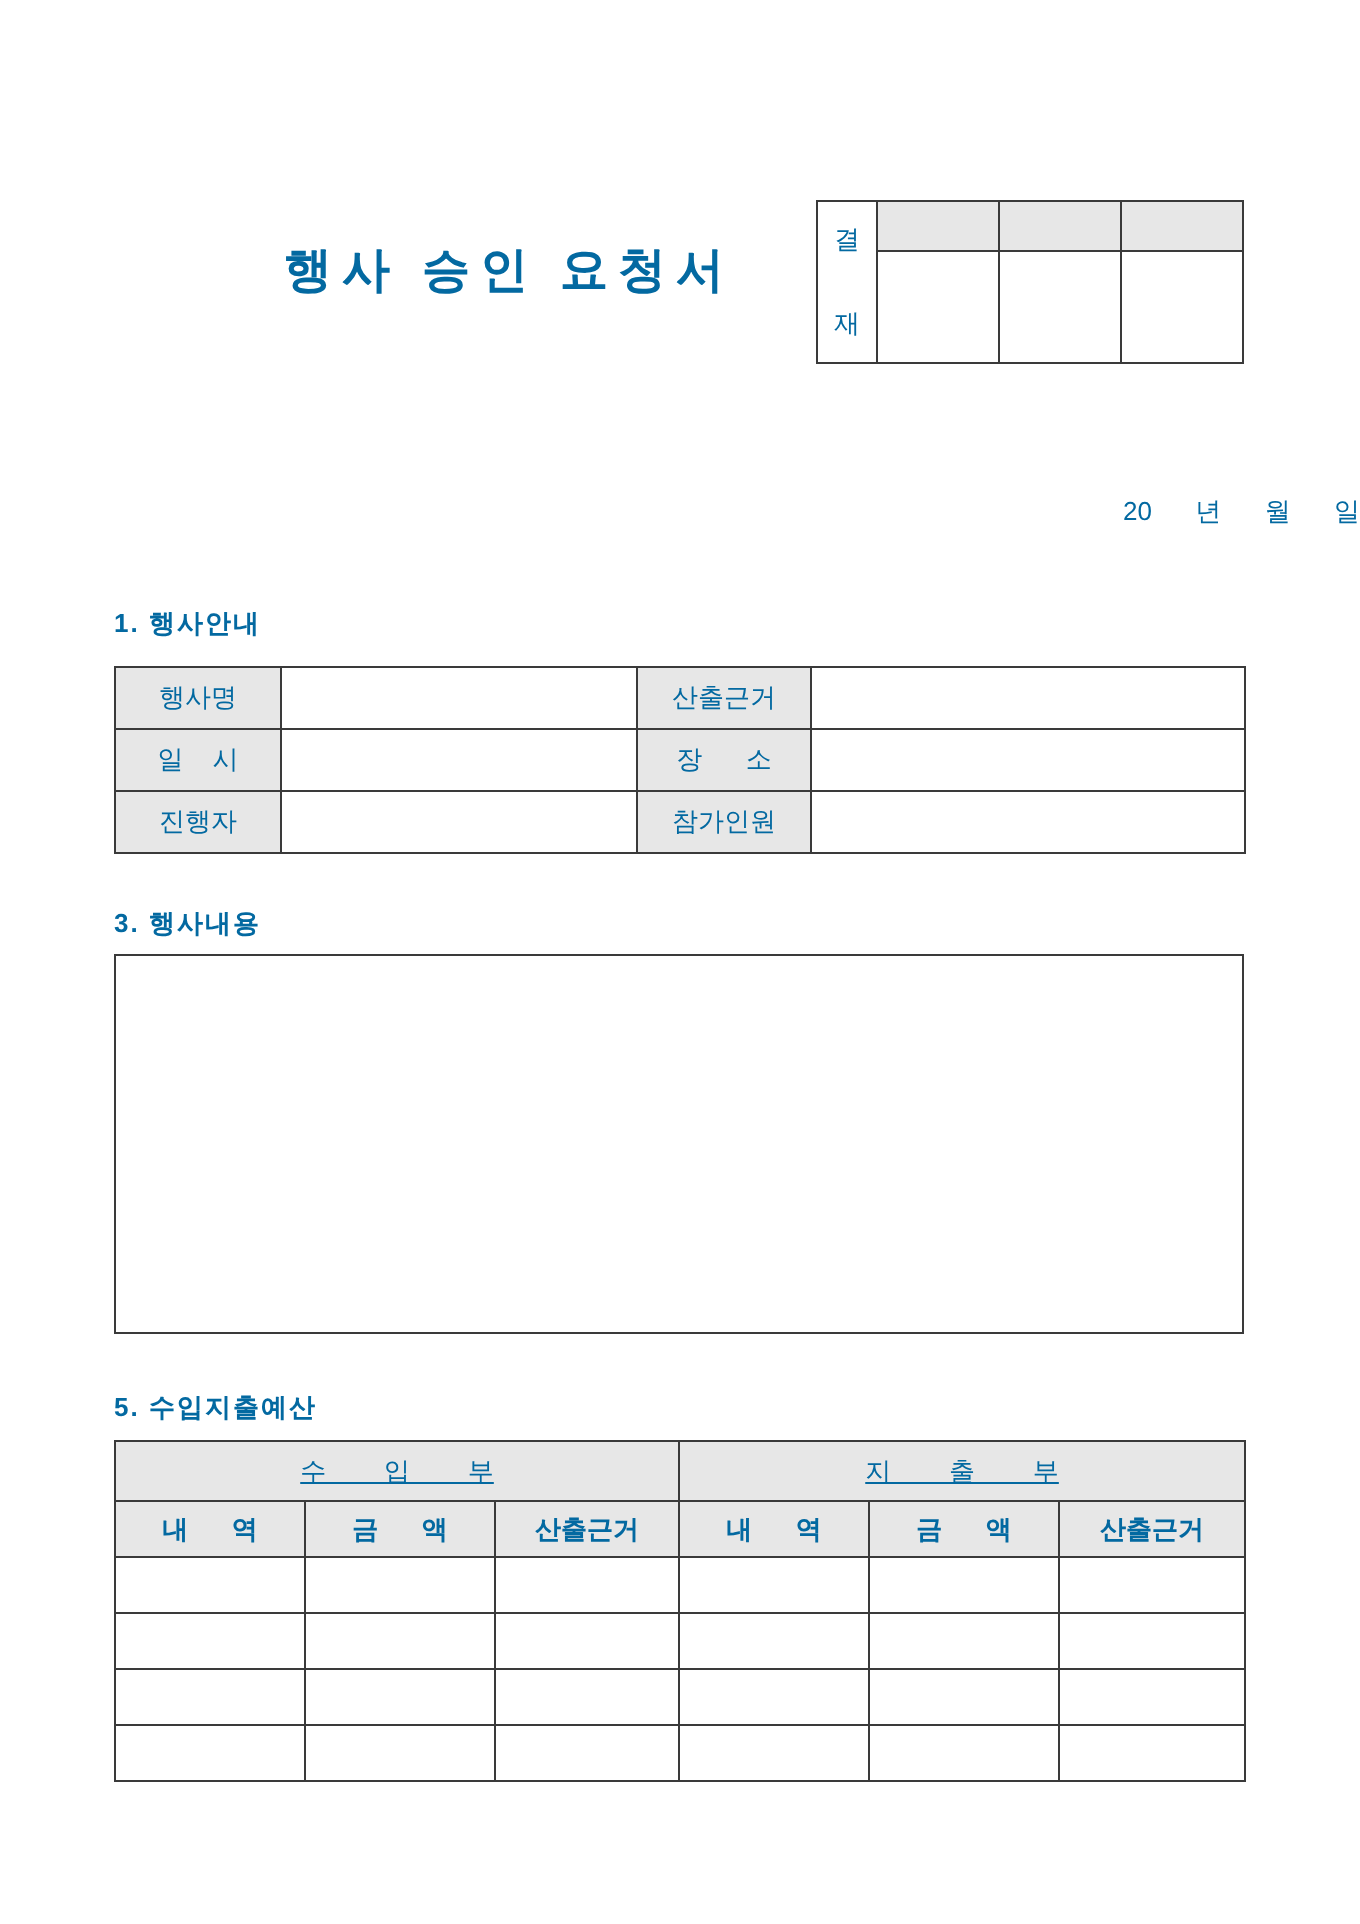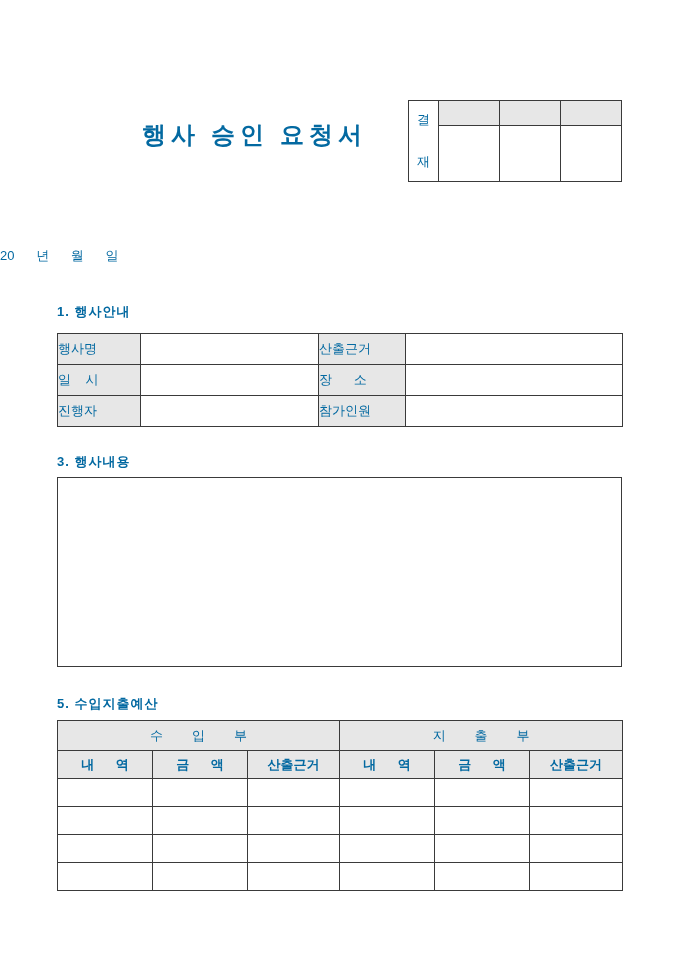--- a/index.html
+++ b/index.html
@@ -54,58 +54,58 @@
     position: absolute;
     left: 67px; top: 194px;
     font-size: 12.5px;
     letter-spacing: 0.3px;
     white-space: pre;
   }
   .date-line {
     position: absolute;
     left: 0; top: 231px;
     width: 100%;
-    text-align: left;
+    text-align: right;
     font-size: 13px;
     white-space: pre;
   }
 
   
   .sec-heading {
     position: absolute;
     left: 57px;
     font-size: 13px;
     font-weight: bold;
     letter-spacing: 1px;
     white-space: pre;
   }
   .h-s1 { top: 287px; }
   .h-s2 { top: 437px; }
   .h-s3 { top: 679px; }
 
   
   .info-table { position: absolute; left: 57px; top: 317px; width: 565px; }
   .info-table td { height: 31px; }
-  .info-table td.label { white-space: pre; }
+  .info-table td.label { text-align: center; white-space: pre; }
   .info-table td.value { padding: 0 6px; }
 
   
   .content-box {
     position: absolute;
     left: 57px; top: 461px;
     width: 565px; height: 190px;
     border: 1px solid var(--border, #3a3a3a);
     padding: 6px;
     font-size: 13px;
   }
 
   
   .budget { position: absolute; left: 57px; top: 704px; width: 565px; }
   .budget td { text-align: center; white-space: pre; }
-  .budget .r-group td { height: 30px; }
+  .budget .r-group td { height: 30px; text-decoration: underline; }
   .budget .r-cols td  { height: 28px; font-weight: bold; }
   .budget .r-data td  { height: 28px; }
 </style>
 </head>
 <body>
 
 <div class="page">
 
   <div class="doc-title">행사 승인 요청서</div>
 

